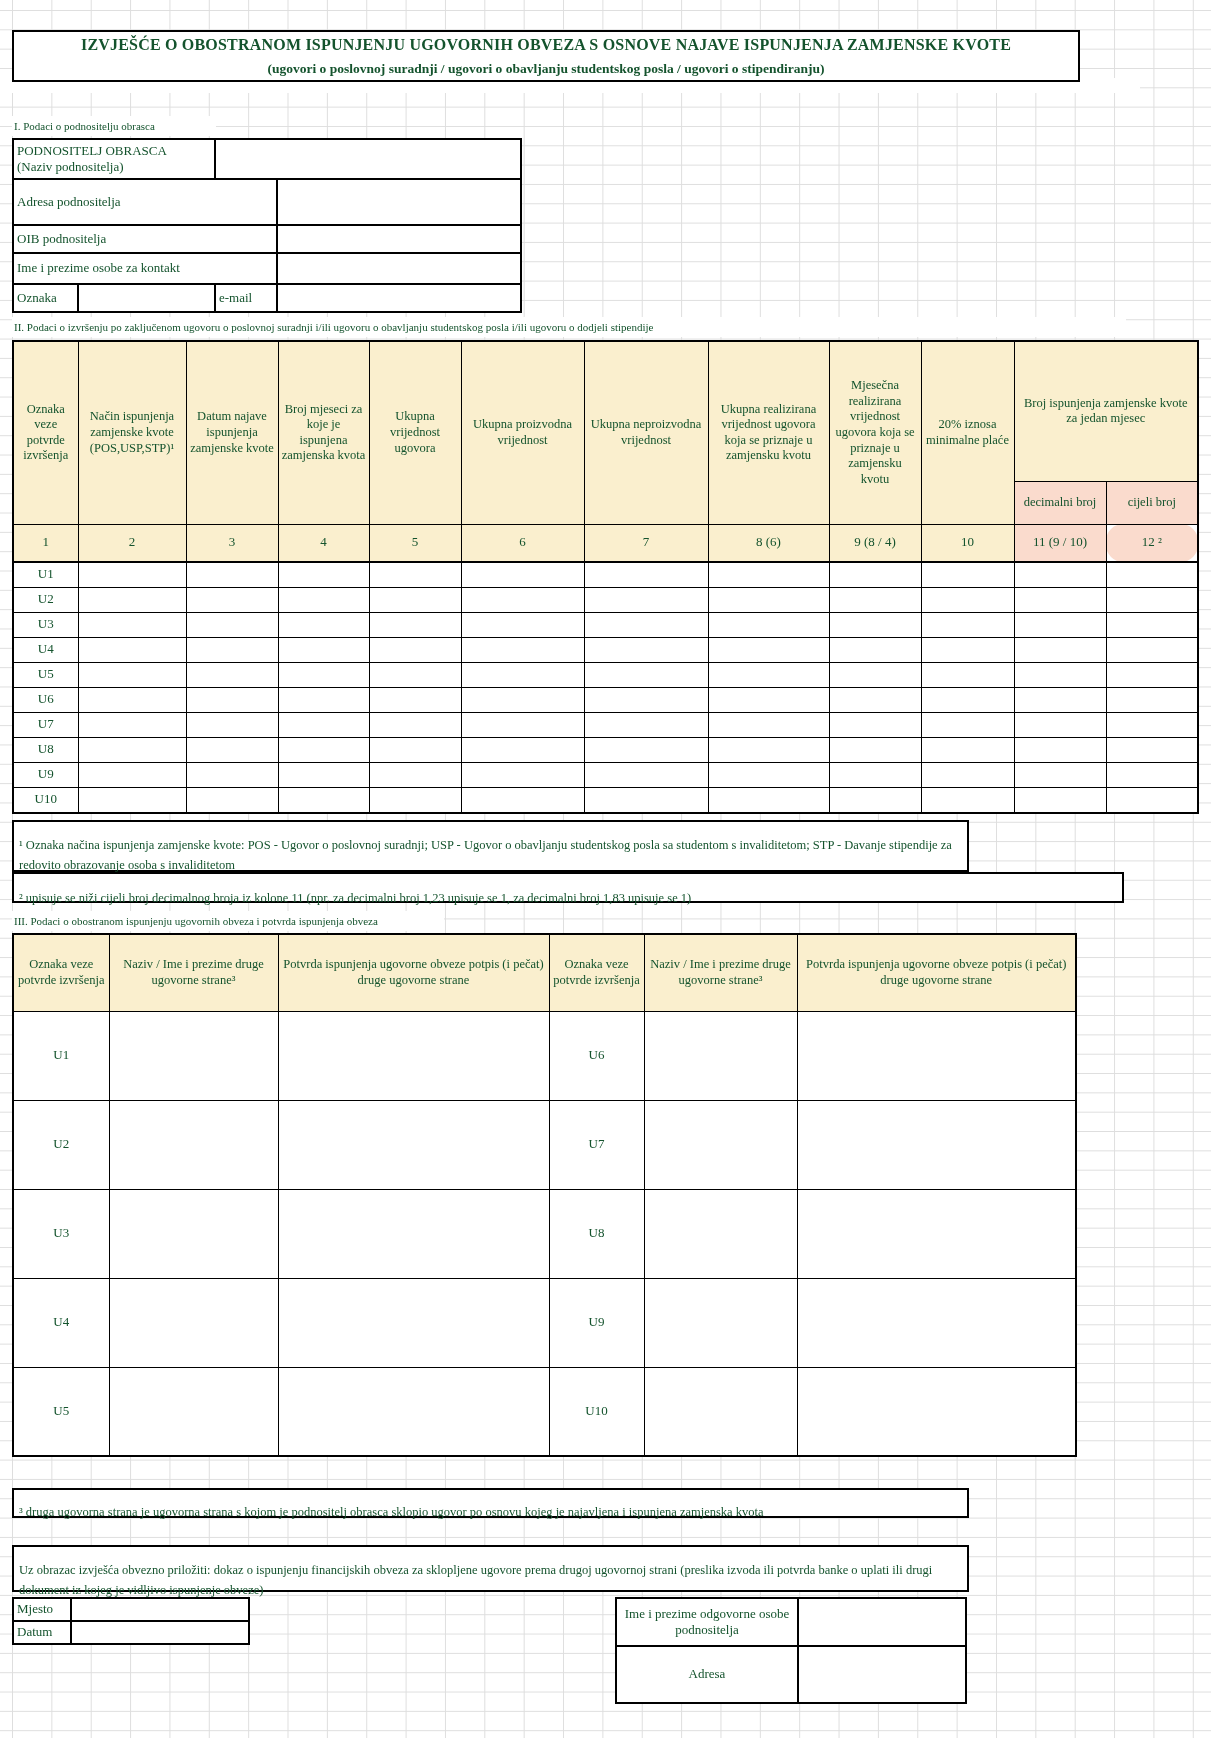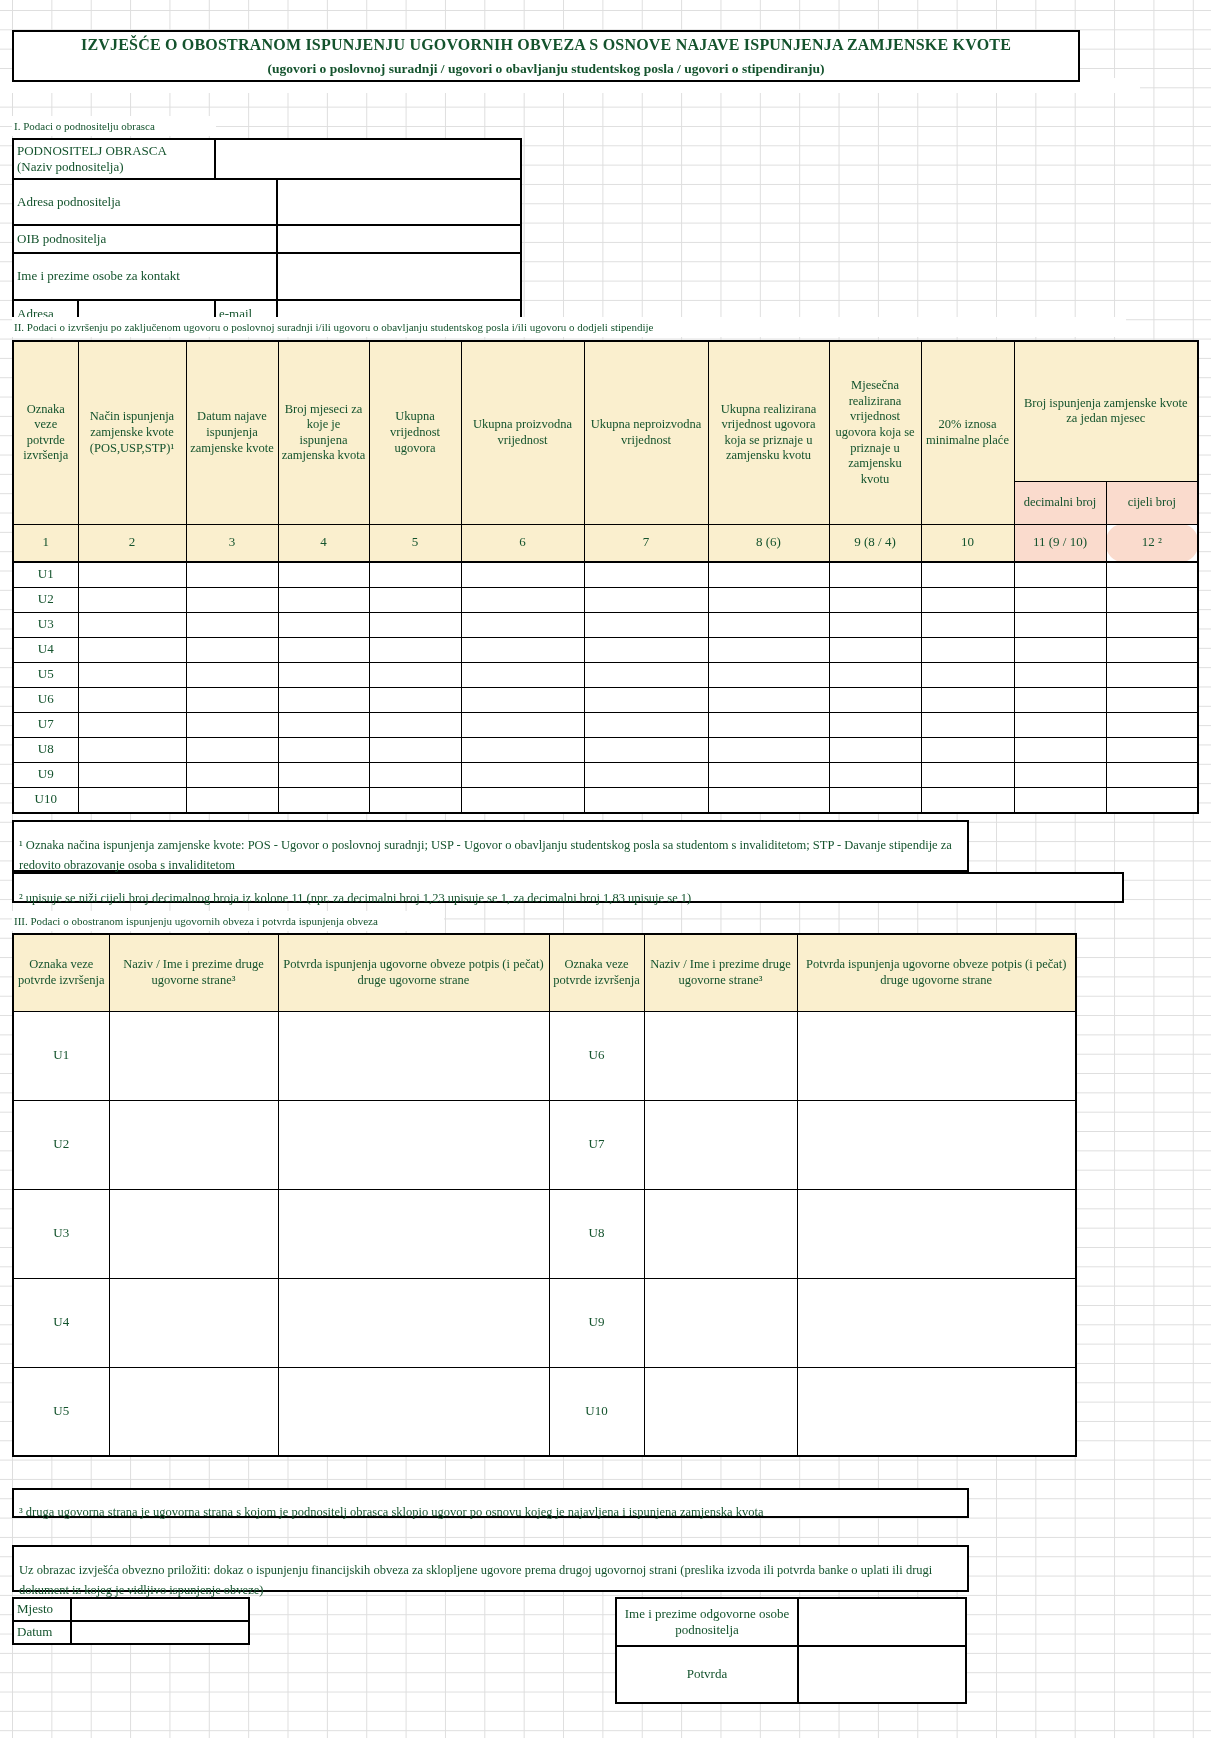--- a/index.html
+++ b/index.html
@@ -90,26 +90,26 @@
       <td colspan="2"></td>
     </tr>
     <tr style="height:46px;">
       <td class="lbl" colspan="3">Adresa podnositelja</td>
       <td></td>
     </tr>
     <tr style="height:28px;">
       <td class="lbl" colspan="3">OIB podnositelja</td>
       <td></td>
     </tr>
-    <tr style="height:47px;">
+    <tr style="height:31px;">
       <td class="lbl" colspan="3">Ime i prezime osobe za kontakt</td>
       <td></td>
     </tr>
     <tr style="height:28px;">
-      <td class="lbl">Adresa</td>
+      <td class="lbl">Oznaka</td>
       <td></td>
       <td class="lbl">e-mail</td>
       <td></td>
     </tr>
   </tbody>
     </table>
 
   <div class="sec-heading" id="h2">II. Podaci o izvršenju po zaključenom ugovoru o poslovnoj suradnji i/ili ugovoru o obavljanju studentskog posla i/ili ugovoru o dodjeli stipendije</div>
 
   <table id="t2">
@@ -396,19 +396,19 @@
     <colgroup>
         <col style="width:182px">
         <col style="width:168px">
       </colgroup>
     <tbody>
         <tr class="r1">
       <td>Ime i prezime odgovorne osobe podnositelja</td>
       <td></td>
     </tr>
     <tr class="r2">
-      <td>Potvrda</td>
+      <td>Adresa</td>
       <td></td>
     </tr>
   </tbody>
     </table>
 
 </div>
 
 </body></html>

